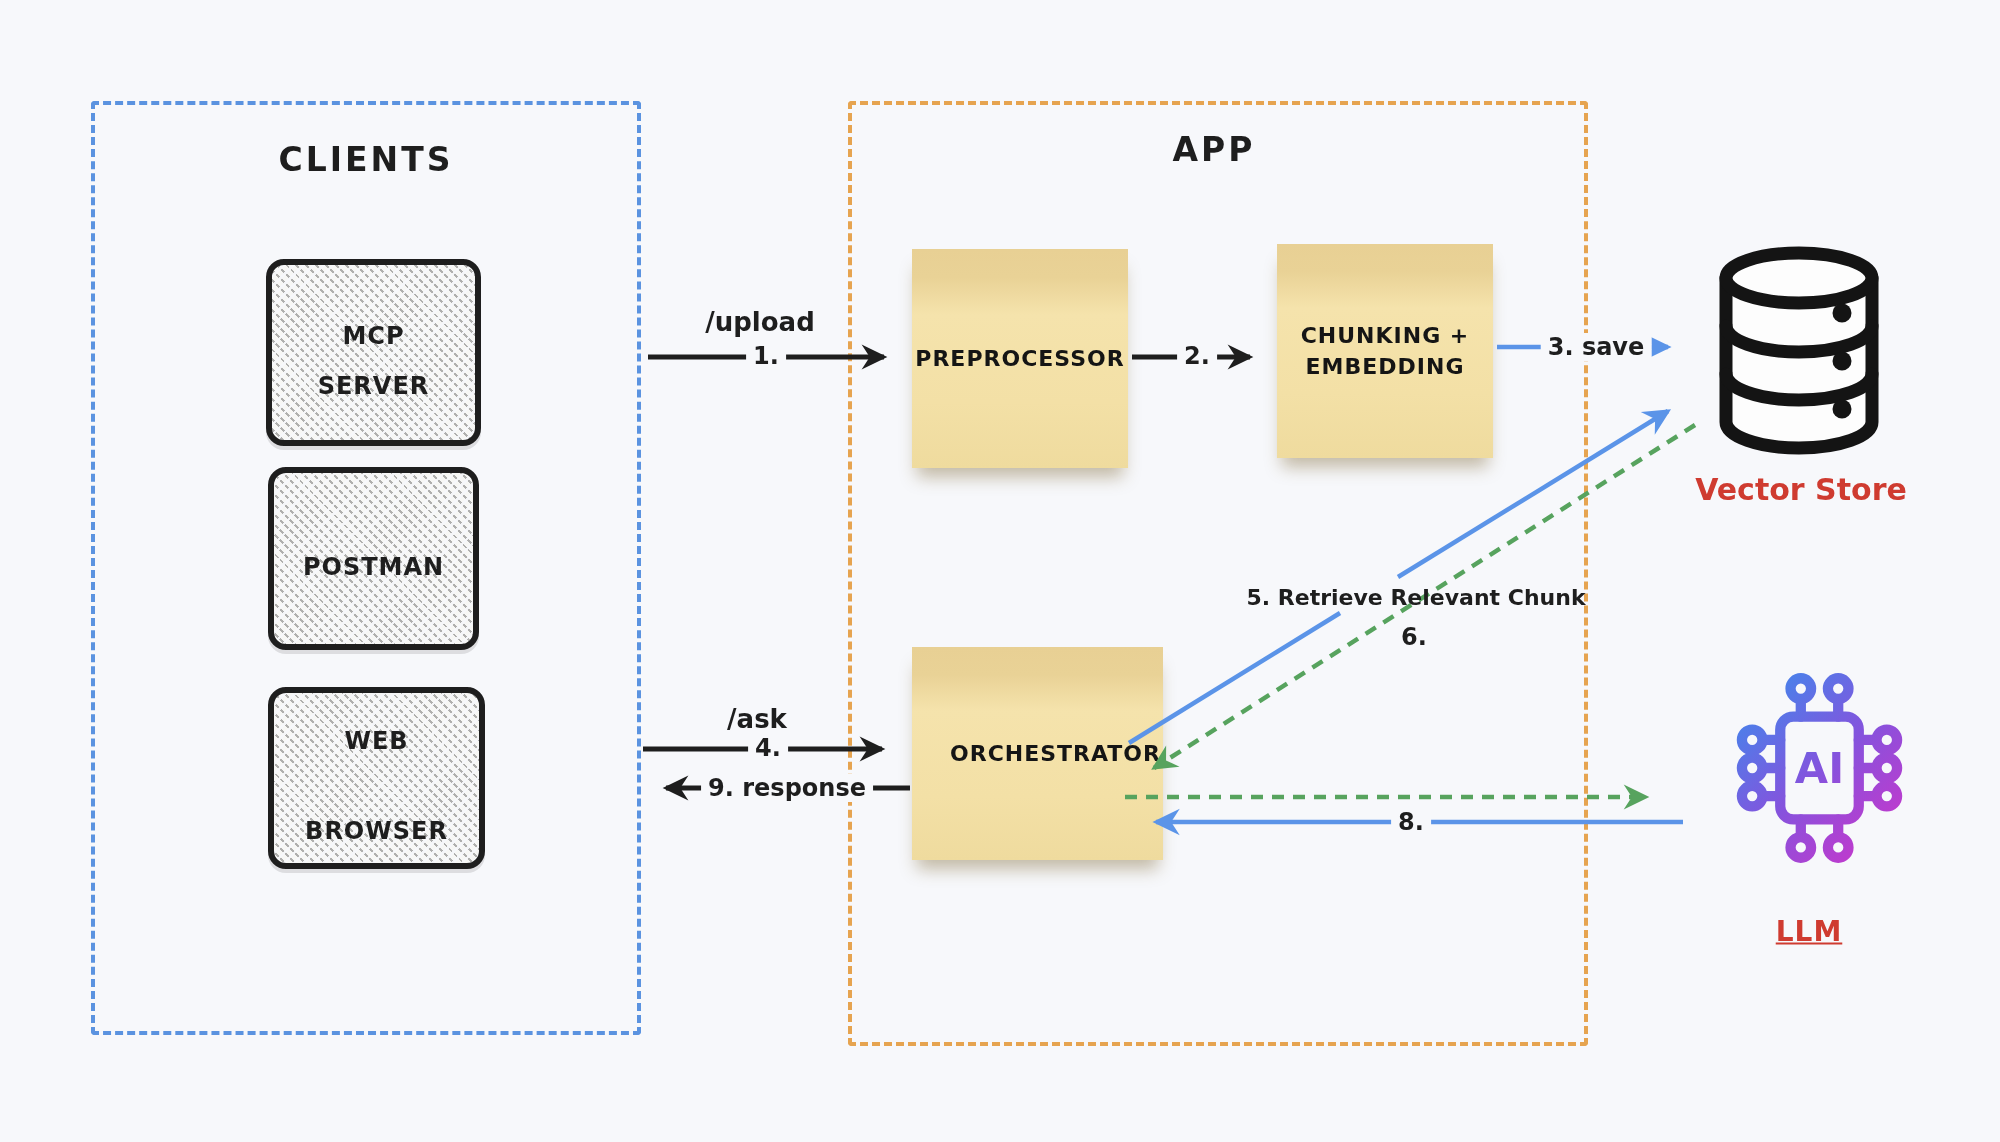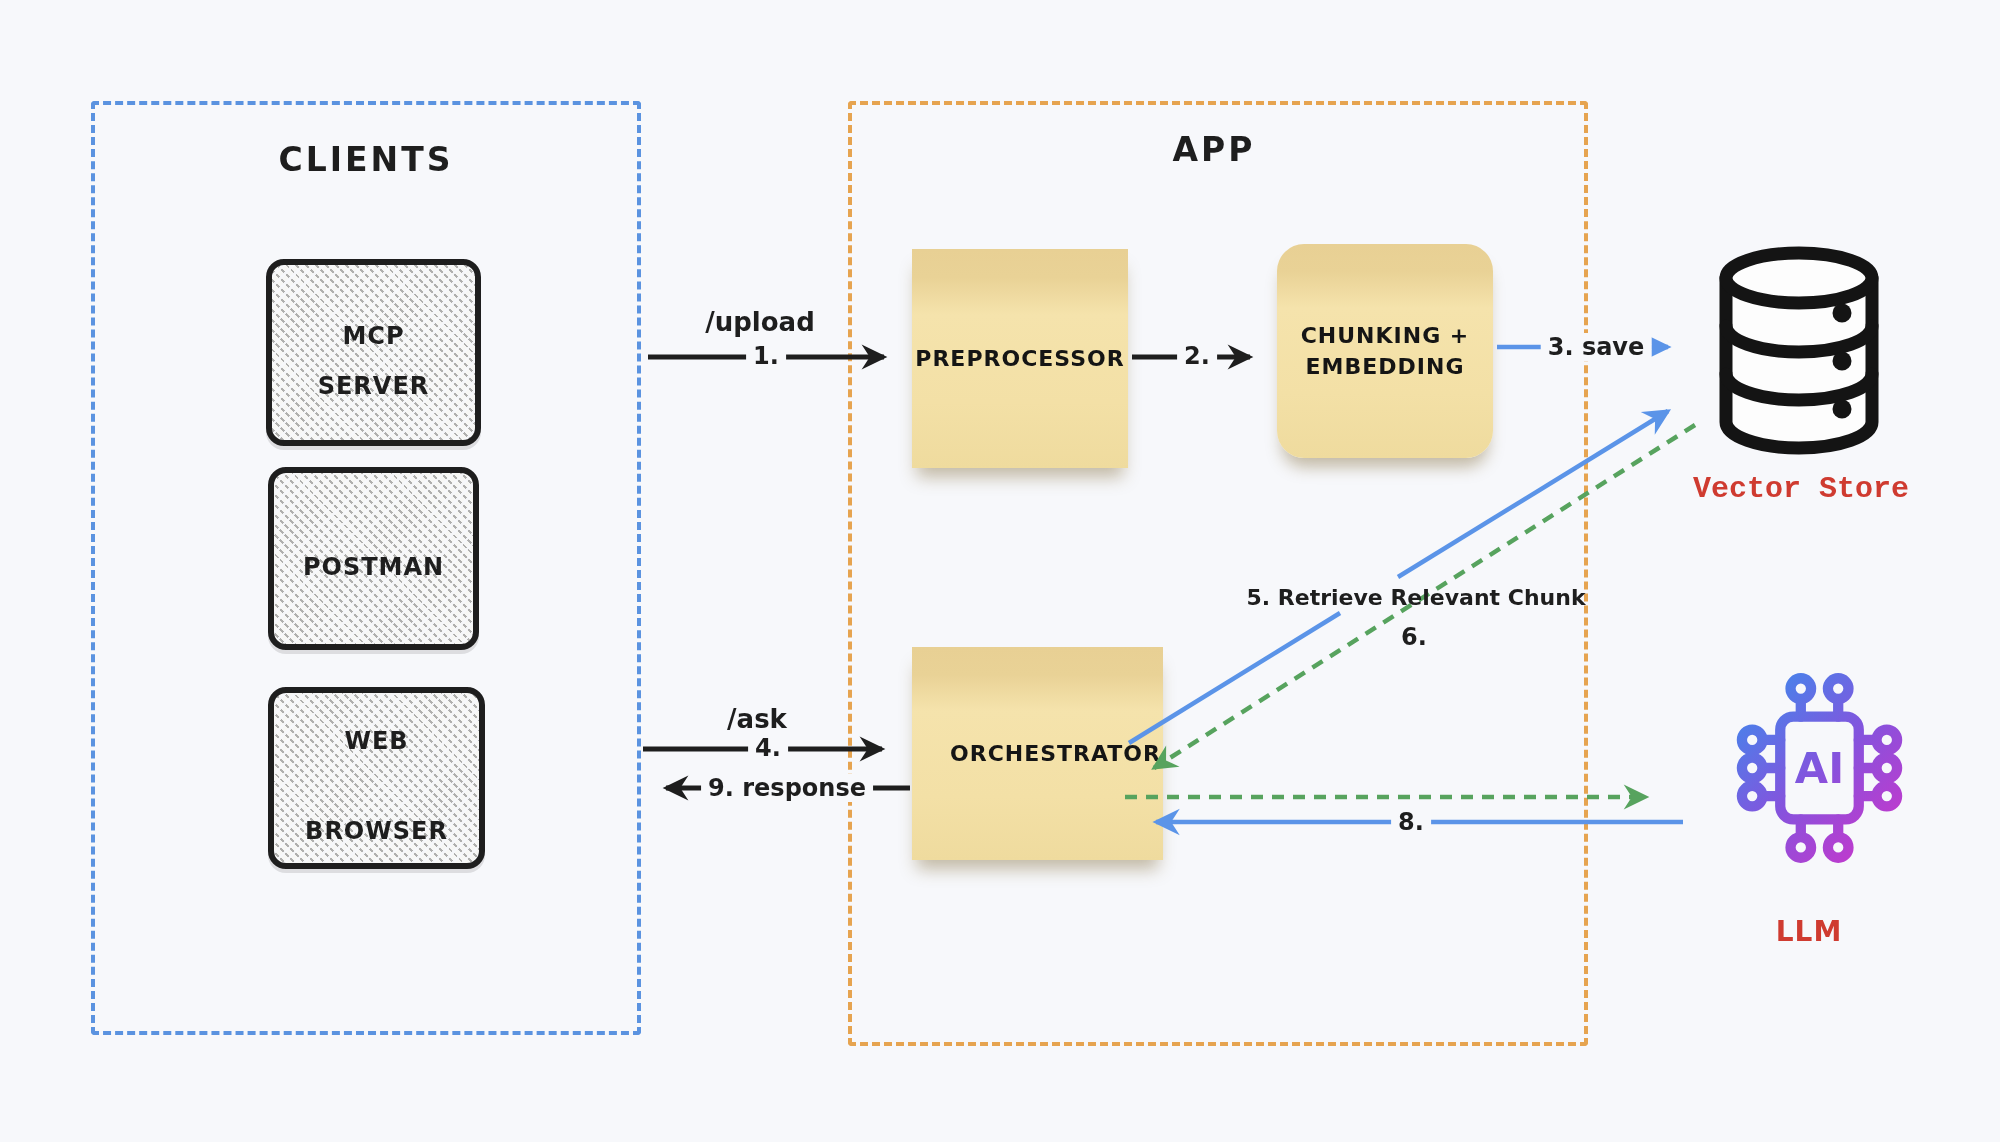--- a/index.html
+++ b/index.html
@@ -50,22 +50,22 @@
   
   .lbl{
     position:absolute;transform:translate(-50%,-50%);
     font-weight:700;white-space:nowrap;color:#1e1e1e;
   }
   .lbl.bg{background:#f7f8fb;padding:0 7px;}
   .route{font-size:26px;}
   .num{font-size:24px;}
   .mid{font-size:22px;}
   .red{color:#cf3b30;}
-  .store-label{font-size:30px;font-weight:700;font-family:Liberation Mono, monospace;}
-  .llm-label{font-size:28px;font-weight:700;letter-spacing:1px;}
+  .store-label{font-size:30px;font-weight:700;}
+  .llm-label{font-size:28px;font-weight:700;letter-spacing:1px;text-decoration:underline;}
 
   svg.overlay{position:absolute;left:0;top:0;pointer-events:none;}
 </style>
 </head>
 <body>
 
 <div class="canvas">
 
   <div class="group clients"></div>
   <div class="group app"></div>
@@ -81,21 +81,21 @@
     <div class="line">POSTMAN</div>
   </div>
   <div class="hatch-box" style="left:268px;top:687px;width:205px;height:170px;gap:40px;">
     <div class="line">WEB</div>
     <div class="line">BROWSER</div>
   </div>
 
   <div class="note" style="left:912px;top:249px;width:216px;height:219px;">
     <div class="line">PREPROCESSOR</div>
   </div>
-  <div class="note" style="left:1277px;top:244px;width:216px;height:214px;border-radius:27px;">
+  <div class="note" style="left:1277px;top:244px;width:216px;height:214px;">
     <div class="line">CHUNKING +</div>
     <div class="line">EMBEDDING</div>
   </div>
   <div class="note" style="left:912px;top:647px;width:215px;height:213px;padding-left:36px;">
     <div class="line">ORCHESTRATOR</div>
   </div>
 
   <svg class="abs" style="left:1712px;top:246px;" width="175" height="212" viewBox="0 0 175 212">
     <g stroke="#141414" stroke-width="13" fill="#fdfdfd" stroke-linecap="round">
       <path d="M14,32 V176 a73,26 0 0 0 146,0 V32"></path>

